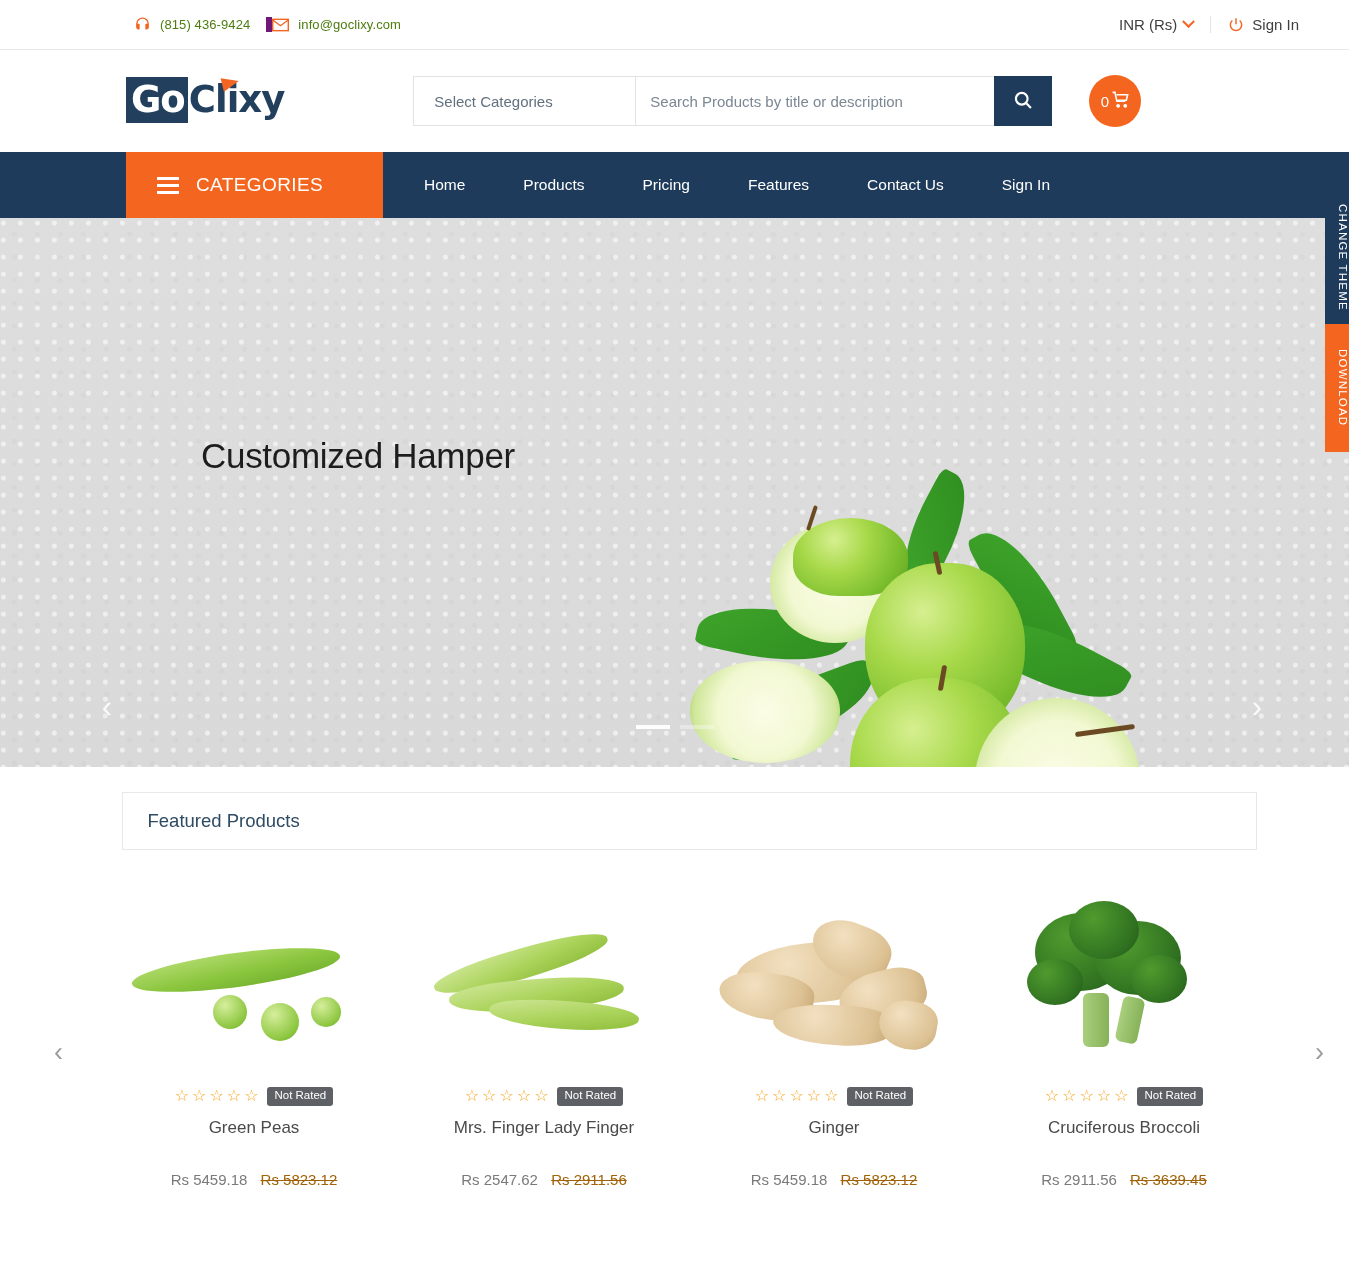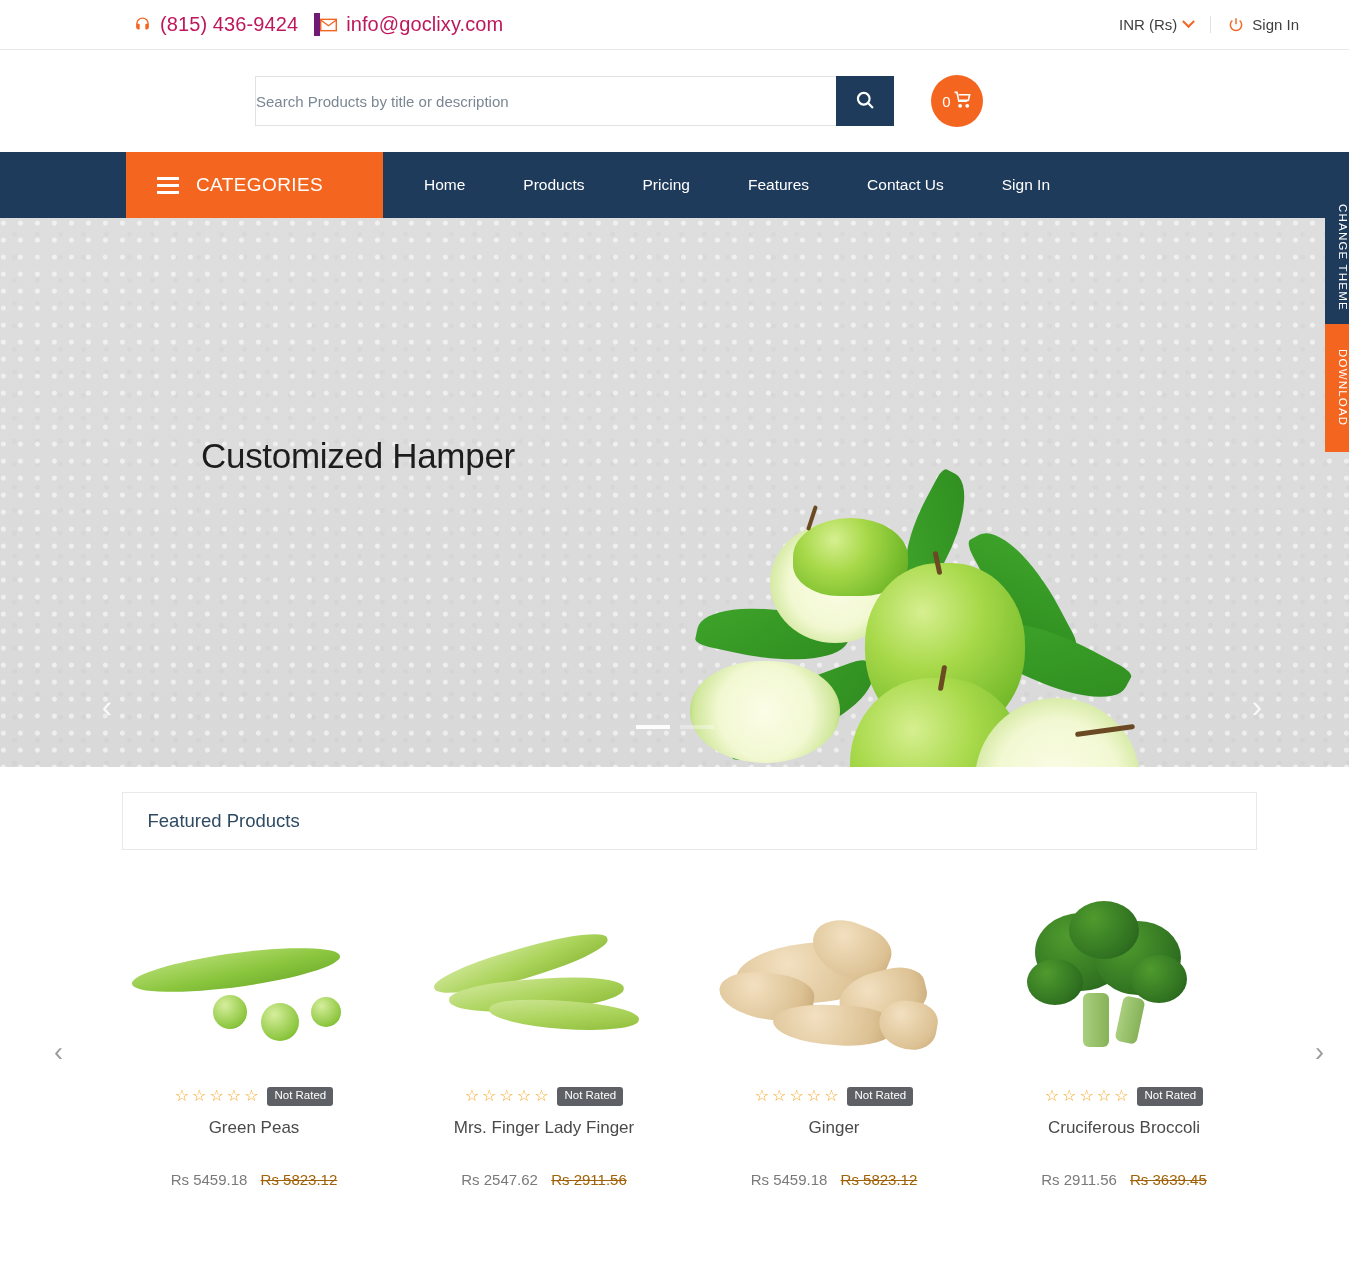--- a/index.html
+++ b/index.html
@@ -19,21 +19,21 @@
     display: flex;
     align-items: center;
     padding: 0 50px 0 134px;
     font-size: 15px;
     color: #3a3a3a;
   }
   .topbar-left { display: flex; align-items: center; gap: 0; }
   .contact-item {
     display: flex; align-items: center; gap: 9px;
     padding-right: 16px;
-    font-size: 20px; color: #be185d;
+    font-size: 13px; color: #4d7c0f;
     letter-spacing: .1px;
   }
   .contact-item + .contact-item {
     border-left: 6px solid #701a75;
   }
   .ico-orange { color: #f26522; display: inline-flex; align-items: center; }
   .topbar-right { margin-left: auto; display: flex; align-items: center; font-size: 15px; }
   .currency { display: flex; align-items: center; gap: 7px; padding-right: 17px; color: #3f3f3f; }
   .chev-d {
     width: 9px; height: 9px;
@@ -97,20 +97,21 @@
     border-right: none;
     display: flex; align-items: center;
     padding-left: 20px;
     font-size: 15px; color: #62707e;
     background: #fff;
   }
   .search-input {
     flex: 1;
     border: 1px solid #e2e2e2;
     border-right: none;
+    padding-left: 14px;
     font-size: 15px;
     color: #b91c1c;
     font-family: "Liberation Sans", sans-serif;
     background: #fff;
     outline: none;
   }
   .search-input::placeholder { color: #7b8793; }
   .search-btn {
     width: 58px;
     background: #1f3b5b;
@@ -381,22 +382,30 @@
               <path d="M12 2v9"></path>
               <path d="M6.5 5.2a8.5 8.5 0 1 0 11 0"></path>
             </svg>
         </span>
         <span>Sign In</span>
       </div>
     </div>
   </div>
 
   <div class="header">
+    <div class="logo">
+      <span class="logo-go">Go</span>
+      <span class="logo-clixy">Clixy</span>
+      <span class="logo-arrow"></span>
+    </div>
 
     <div class="searchwrap">
+      <div class="sel-cat">
+        <span>Select Categories</span>
+      </div>
       <input class="search-input" type="text" placeholder="Search Products by title or description" style="">
       <button class="search-btn">
         <span>
           <svg width="20" height="20" viewBox="0 0 24 24" fill="none" stroke="#fff" stroke-width="2.6">
               <circle cx="10.5" cy="10.5" r="7"></circle>
               <path d="M16 16l5.5 5.5"></path>
             </svg>
         </span>
       </button>
     </div>

